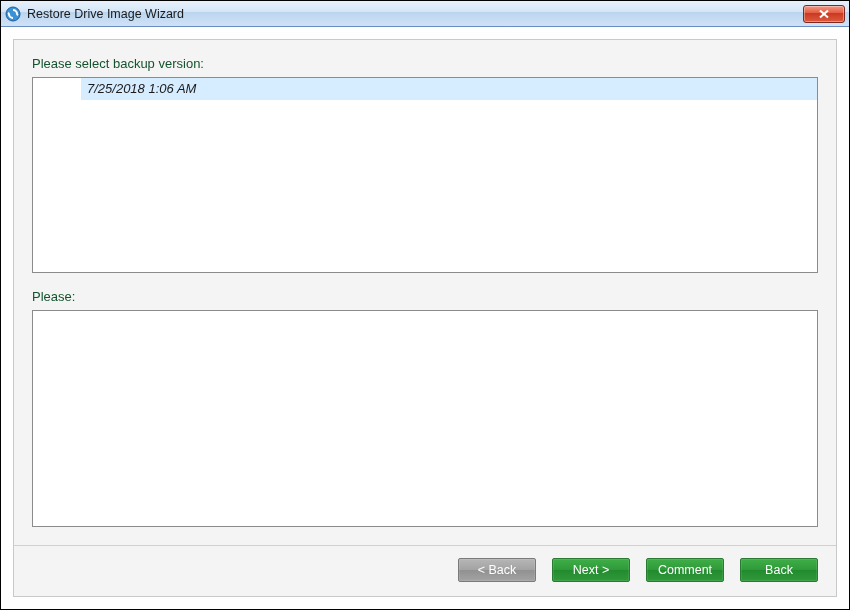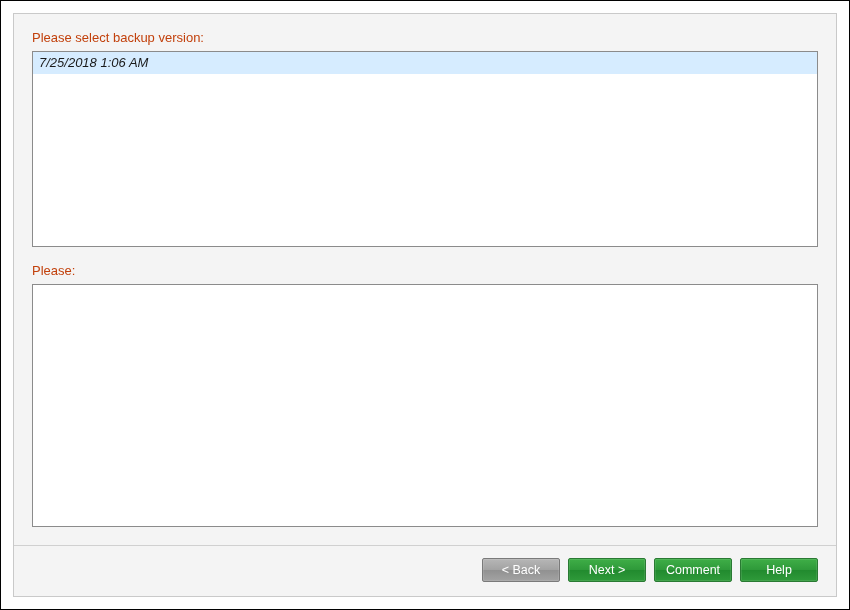--- a/index.html
+++ b/index.html
@@ -46,28 +46,29 @@
     border: 1px solid #c9c9c9;
     background: #f4f4f4;
     display: flex; flex-direction: column;
   }
   .content {
     flex: 1;
     padding: 16px 18px 0 18px;
     display: flex; flex-direction: column;
   }
   .label {
-    font-size: 13px; color: #c2410c;
+    font-size: 13px; color: #14532d;
     margin-bottom: 6px;
   }
   .listbox {
     border: 1px solid #8b8b8b;
     background: #fff;
     height: 196px;
     overflow: auto;
+    padding-left: 48px;
   }
   .list-item {
     height: 22px; line-height: 22px;
     padding-left: 6px;
     font-size: 13px;
     font-style: italic;
     color: #1a1a1a;
     background: #d6ecff;
     border-bottom: 1px solid #d6ecff;
     cursor: default;
@@ -79,21 +80,21 @@
     margin-bottom: 18px;
     resize: none;
     outline: none;
     font-family: inherit;
     font-size: 13px;
     padding: 4px;
   }
   .footer {
     border-top: 1px solid #d0d0d0;
     padding: 12px 18px 14px 18px;
-    display: flex; justify-content: flex-end; gap: 8px;
+    display: flex; justify-content: flex-end; gap: 16px;
     background: #f4f4f4;
   }
   .btn {
     width: 78px; height: 24px;
     font-size: 12.5px;
     border: 1px solid #2a7a33;
     border-radius: 2px;
     color: #fff;
     background: linear-gradient(to bottom, #3fae47 0%, #2f9a3a 48%, #218a2e 49%, #2f9a3a 100%);
     display: flex; align-items: center; justify-content: center;
@@ -105,20 +106,38 @@
     border: 1px solid #7a7a7a;
     background: linear-gradient(to bottom, #b6b6b6 0%, #a3a3a3 48%, #909090 49%, #a3a3a3 100%);
   }
   .spacer { height: 16px; }
 </style>
 </head>
 <body>
 
 <div class="window">
 
+  <div class="titlebar">
+    <span class="icon">
+      <svg width="16" height="16" viewBox="0 0 16 16">
+        <circle cx="8" cy="8" r="7" fill="#3a91d6" stroke="#1f5e9c" stroke-width="1"></circle>
+        <path d="M8 3 A5 5 0 0 1 13 8 L11 8 A3 3 0 0 0 8 5 Z" fill="#fff"></path>
+        <path d="M8 13 A5 5 0 0 1 3 8 L5 8 A3 3 0 0 0 8 11 Z" fill="#fff"></path>
+        <polygon points="11,8 13.6,8 12.3,10.2" fill="#fff"></polygon>
+        <polygon points="5,8 2.4,8 3.7,5.8" fill="#fff"></polygon>
+      </svg>
+    </span>
+    <span class="title">Restore Drive Image Wizard</span>
+    <div class="close-btn">
+      <svg width="12" height="10" viewBox="0 0 12 10">
+        <line x1="2" y1="1.5" x2="10" y2="8.5" stroke="#fff" stroke-width="2"></line>
+        <line x1="10" y1="1.5" x2="2" y2="8.5" stroke="#fff" stroke-width="2"></line>
+      </svg>
+    </div>
+  </div>
 
   <div class="client">
     <div class="panel">
       <div class="content">
 
         <div class="label">Please select backup version:</div>
         <div class="listbox">
           <div class="list-item">7/25/2018 1:06 AM</div>
         </div>
 
@@ -126,18 +145,18 @@
 
         <div class="label">Please:</div>
         <textarea class="comment-box" readonly="" value="" style=""></textarea>
 
       </div>
 
       <div class="footer">
         <div class="btn grey">&lt; Back</div>
         <div class="btn">Next &gt;</div>
         <div class="btn">Comment</div>
-        <div class="btn">Help</div>
+        <div class="btn">Back</div>
       </div>
     </div>
   </div>
 
 </div>
 
 </body></html>

